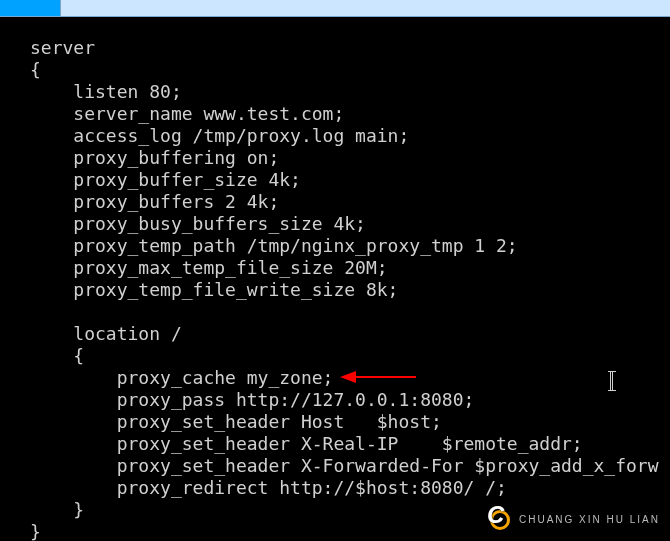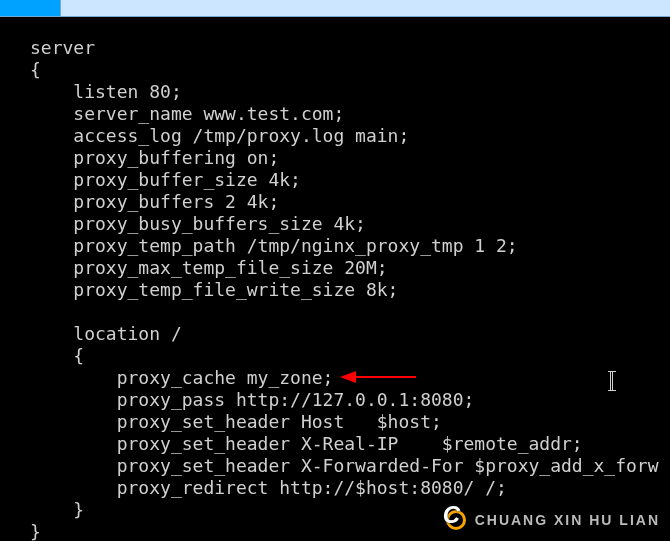--- a/index.html
+++ b/index.html
@@ -6,21 +6,21 @@
   .titlebar{height:16px;background:#cde6ff;border-bottom:1px solid #7aa7d1;display:flex;align-items:stretch;}
   .tab{width:60px;background:#00a2ff;border-right:1px solid #7aa7d1;}
   .tab2{width:20px;background:#cde6ff;}
   .term{position:relative;background:#000;width:670px;height:524px;box-sizing:border-box;padding:6px 0 0 16px;color:#d0d0d0;}
   pre{margin:14px;white-space:pre;color:#d0d0d0;}
   .arrow{position:absolute;left:338px;top:350px;pointer-events:none;}
   .caret{position:absolute;left:610px;top:354px;width:1px;height:20px;border-left:1px solid #d0d0d0;border-right:1px solid #d0d0d0;}
   .caret::before,.caret::after{content:"";position:absolute;left:-3px;width:8px;height:1px;background:#d0d0d0;}
   .caret::before{top:0;} .caret::after{bottom:0;}
   .wm{position:absolute;right:10px;bottom:8px;display:flex;align-items:center;gap:6px;color:#fff;font-family:"Microsoft YaHei",Arial,sans-serif;font-size:14px;}
-  .wm .sub{font-size:14px;letter-spacing:2px;color:#bbb;line-height:10px;font-weight:bold;}
+  .wm .sub{font-size:10px;letter-spacing:2px;color:#bbb;line-height:10px;}
   .wm-icon{position:relative;width:26px;height:26px;}
   .wm-icon .o{position:absolute;left:3px;top:3px;width:20px;height:20px;border:3px solid #f7a400;border-radius:50%;box-sizing:border-box;}
   .wm-icon .c{position:absolute;left:0;top:-3px;font-size:24px;color:#fff;font-weight:bold;font-style:italic;text-shadow:0 0 2px #000;}
 </style>
 </head>
 <body>
 
 <div class="titlebar">
   <div class="tab"></div>
   <div class="tab2"></div>

